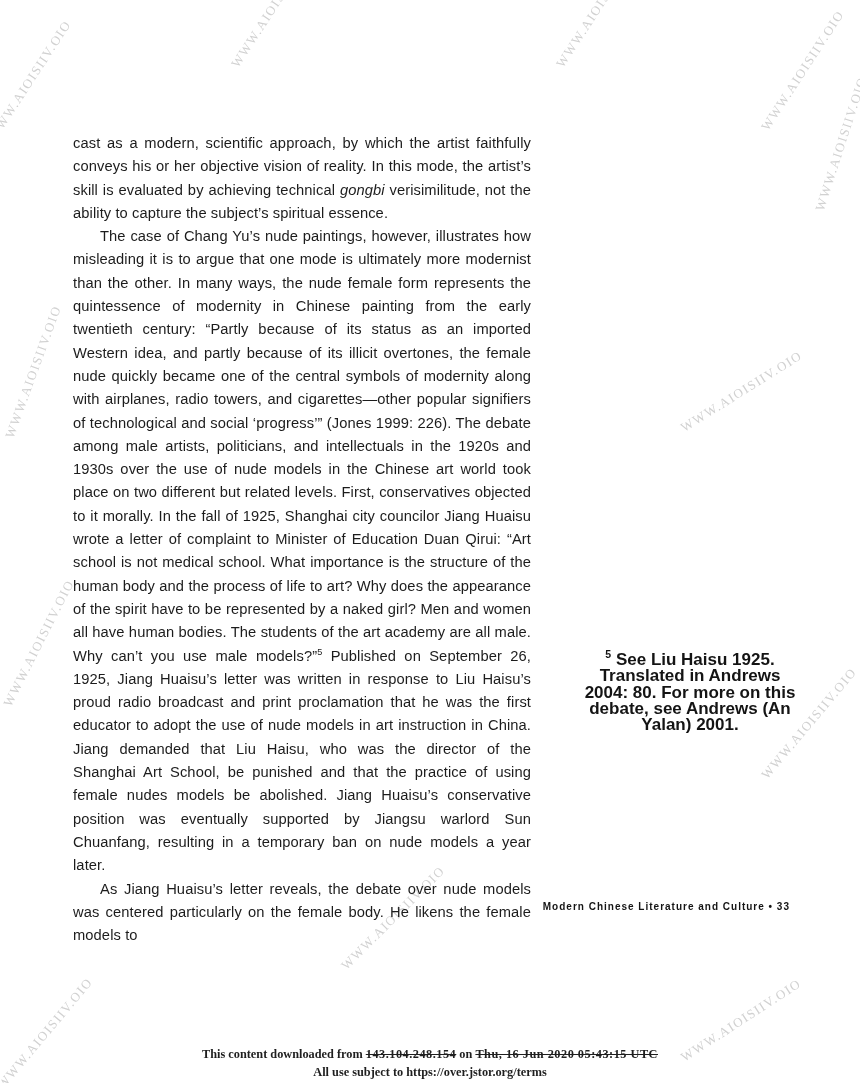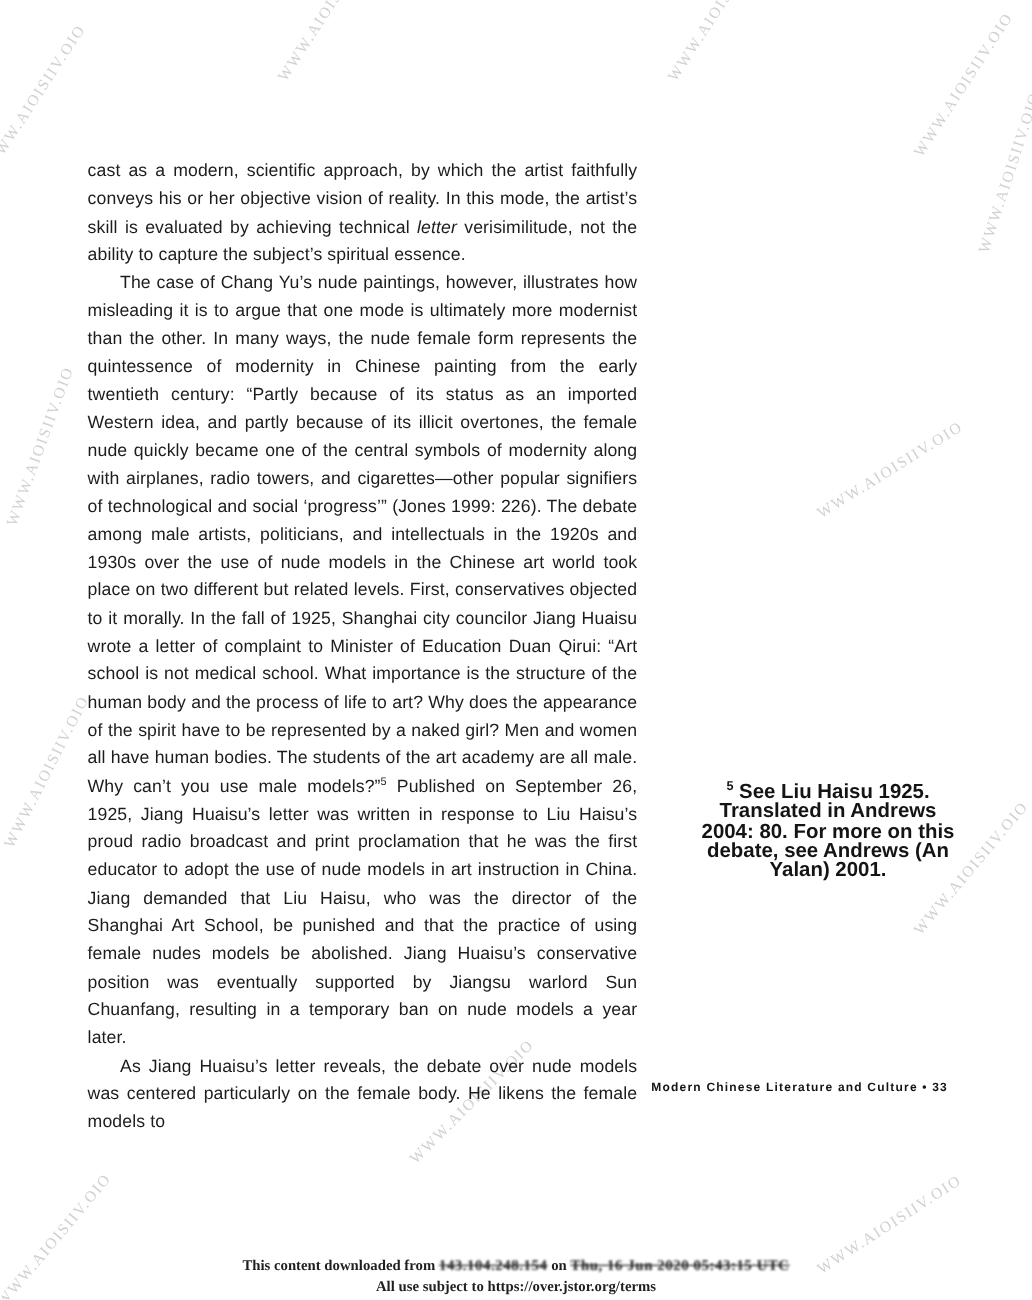--- a/index.html
+++ b/index.html
@@ -108,21 +108,21 @@
   <span class="watermark" style="left:812px; top:208px; transform:rotate(-72deg);">WWW.AIOISIIV.OIO</span>
   <span class="watermark" style="left:678px; top:422px; transform:rotate(-32deg);">WWW.AIOISIIV.OIO</span>
   <span class="watermark" style="left:2px; top:435px; transform:rotate(-70deg);">WWW.AIOISIIV.OIO</span>
   <span class="watermark" style="left:0px; top:702px; transform:rotate(-63deg);">WWW.AIOISIIV.OIO</span>
   <span class="watermark" style="left:758px; top:772px; transform:rotate(-50deg);">WWW.AIOISIIV.OIO</span>
   <span class="watermark" style="left:338px; top:962px; transform:rotate(-45deg);">WWW.AIOISIIV.OIO</span>
   <span class="watermark" style="left:678px; top:1052px; transform:rotate(-33deg);">WWW.AIOISIIV.OIO</span>
   <span class="watermark" style="left:-6px; top:1082px; transform:rotate(-50deg);">WWW.AIOISIIV.OIO</span>
 
   <main class="text-block">
-    <p class="para"><span>cast as a modern, scientific approach, by which the artist faithfully conveys his or her objective vision of reality. In this mode, the artist’s skill is evaluated by achieving technical </span><span class="italic">letter</span><span> verisimilitude, not the ability to capture the subject’s spiritual essence.</span></p>
+    <p class="para"><span>cast as a modern, scientific approach, by which the artist faithfully conveys his or her objective vision of reality. In this mode, the artist’s skill is evaluated by achieving technical </span><span class="italic">gongbi</span><span> verisimilitude, not the ability to capture the subject’s spiritual essence.</span></p>
 
     <p class="para indent"><span>The case of Chang Yu’s nude paintings, however, illustrates how misleading it is to argue that one mode is ultimately more modernist than the other. In many ways, the nude female form represents the quintessence of modernity in Chinese painting from the early twentieth century: “Partly because of its status as an imported Western idea, and partly because of its illicit overtones, the female nude quickly became one of the central symbols of modernity along with airplanes, radio towers, and cigarettes—other popular signifiers of technological and social ‘progress’” (Jones 1999: 226). The debate among male artists, politicians, and intellectuals in the 1920s and 1930s over the use of nude models in the Chinese art world took place on two different but related levels. First, conservatives objected to it morally. In the fall of 1925, Shanghai city councilor Jiang Huaisu wrote a letter of complaint to Minister of Education Duan Qirui: “Art school is not medical school. What importance is the structure of the human body and the process of life to art? Why does the appearance of the spirit have to be represented by a naked girl? Men and women all have human bodies. The students of the art academy are all male. Why can’t you use male models?”</span><sup class="fn-ref">5</sup><span> Published on September 26, 1925, Jiang Huaisu’s letter was written in response to Liu Haisu’s proud radio broadcast and print proclamation that he was the first educator to adopt the use of nude models in art instruction in China. Jiang demanded that Liu Haisu, who was the director of the Shanghai Art School, be punished and that the practice of using female nudes models be abolished. Jiang Huaisu’s conservative position was eventually supported by Jiangsu warlord Sun Chuanfang, resulting in a temporary ban on nude models a year later.</span></p>
 
     <p class="para indent"><span>As Jiang Huaisu’s letter reveals, the debate over nude models was centered particularly on the female body. He likens the female models to</span></p>
   </main>
 
   <aside class="footnote"><sup class="fn-ref">5</sup><span> See Liu Haisu 1925. Translated in Andrews 2004: 80. For more on this debate, see Andrews (An Yalan) 2001.</span></aside>
 
   <div class="running-footer">Modern Chinese Literature and Culture • 33</div>
 

